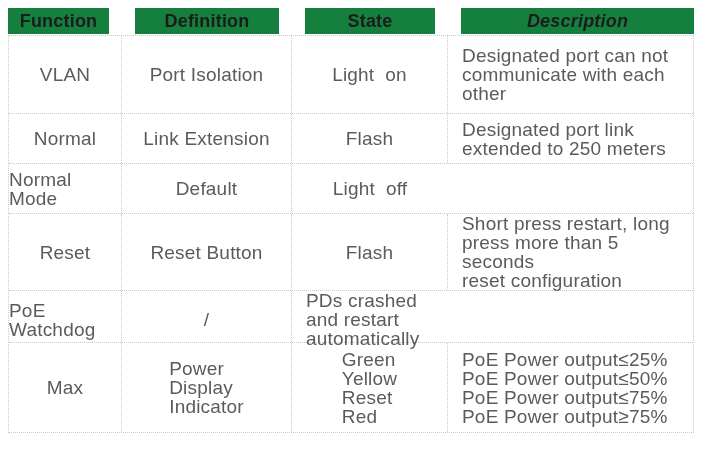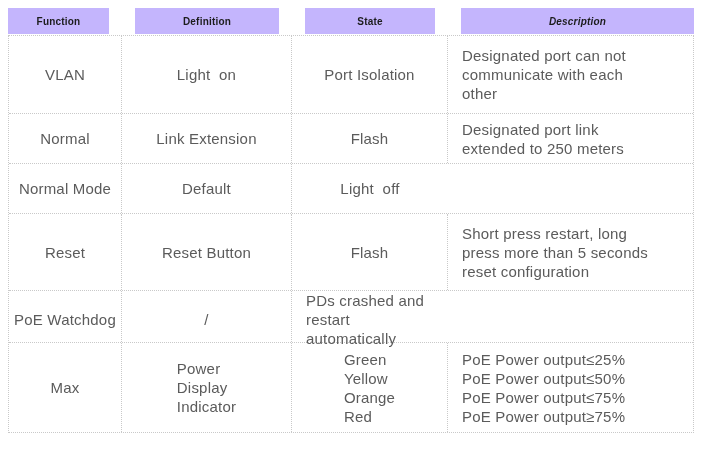--- a/index.html
+++ b/index.html
@@ -10,23 +10,23 @@
     position:absolute; left:8px; top:8px; width:686px;
   }
 
   
   .hdr{
     display:grid;
     grid-template-columns:114px 170px 156px 246px;
     height:26px;
   }
   .hdr-cell{
-    background:#c4b5fd;
+    background:#15803d;
     color:#1c1c1c;
-    font-size:10px;
+    font-size:18px;
     font-weight:bold;
     letter-spacing:.2px;
     display:flex; align-items:center; justify-content:center;
     margin:0 13px;
   }
   .hdr-cell:first-child{ margin-left:0; }
   .hdr-cell:last-child{ margin-right:0;font-style:italic; }
 
   
   .tbody{
@@ -36,21 +36,21 @@
   .row{
     display:grid;
     grid-template-columns:113px 170px 156px 245px;
     border-bottom:1px dotted #c9c9c9;
   }
   .row:last-child{ border-bottom:none; }
   .cell{
     border-right:1px dotted #c9c9c9;
     display:flex; align-items:center; justify-content:center;
     color:#5b5b5b;
-    font-size:15px;
+    font-size:19px;
     line-height:19px;
     letter-spacing:.2px;
   }
   .cell:last-child{ border-right:none; }
   .cell span{ white-space:pre-wrap; text-align:left; display:block; }
   .cell.desc{
     justify-content:flex-start;
     padding-left:14px; padding-right:6px;
   }
 </style>
@@ -66,24 +66,24 @@
     <div class="hdr-cell">Description</div>
   </div>
 
   <div class="tbody">
 
     <div class="row" style="height:78px">
       <div class="cell">
           <span>VLAN</span>
         </div>
       <div class="cell">
-          <span>Light  on</span>
+          <span>Port Isolation</span>
         </div>
       <div class="cell">
-          <span>Port Isolation</span>
+          <span>Light  on</span>
         </div>
       <div class="cell desc">
           <span>Designated port can not
 communicate with each
 other</span>
         </div>
     </div>
 
     <div class="row" style="height:50px">
       <div class="cell">
@@ -148,21 +148,21 @@
           <span>Max</span>
         </div>
       <div class="cell">
           <span>Power
 Display
 Indicator</span>
         </div>
       <div class="cell">
           <span>Green
 Yellow
-Orange
+Reset
 Red</span>
         </div>
       <div class="cell desc">
           <span>PoE Power output≤25%
 PoE Power output≤50%
 PoE Power output≤75%
 PoE Power output≥75%</span>
         </div>
     </div>
 

